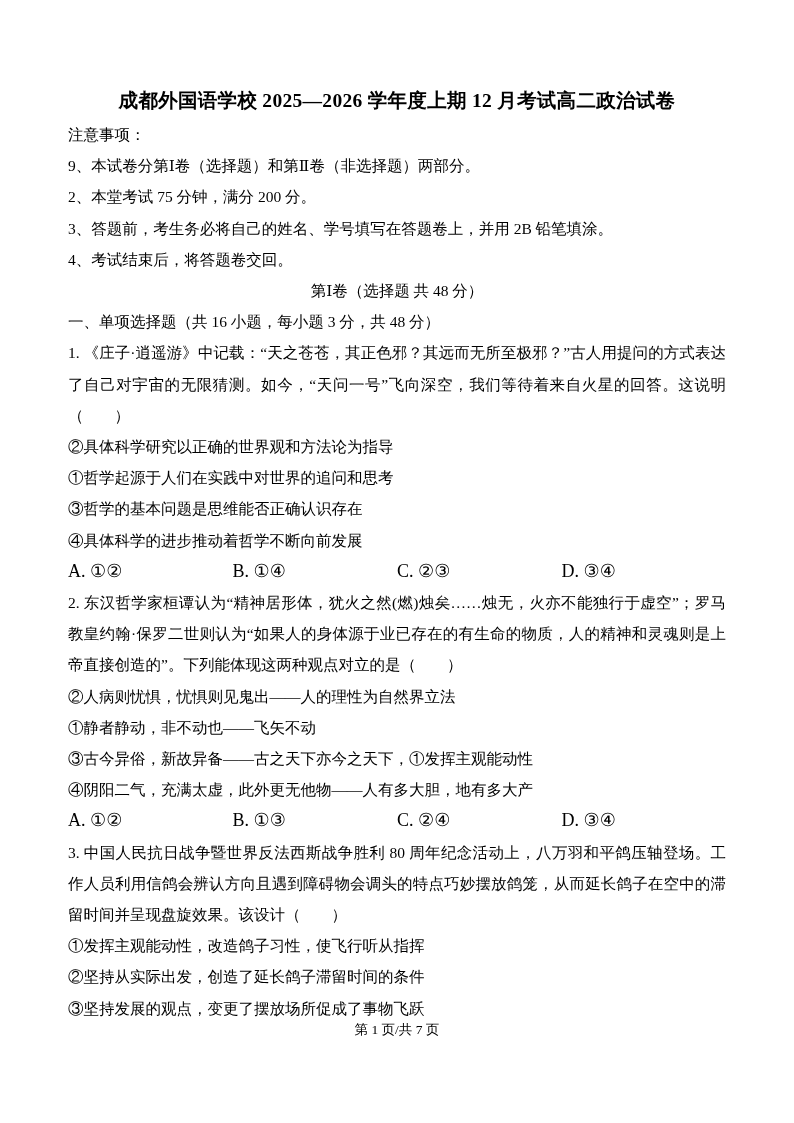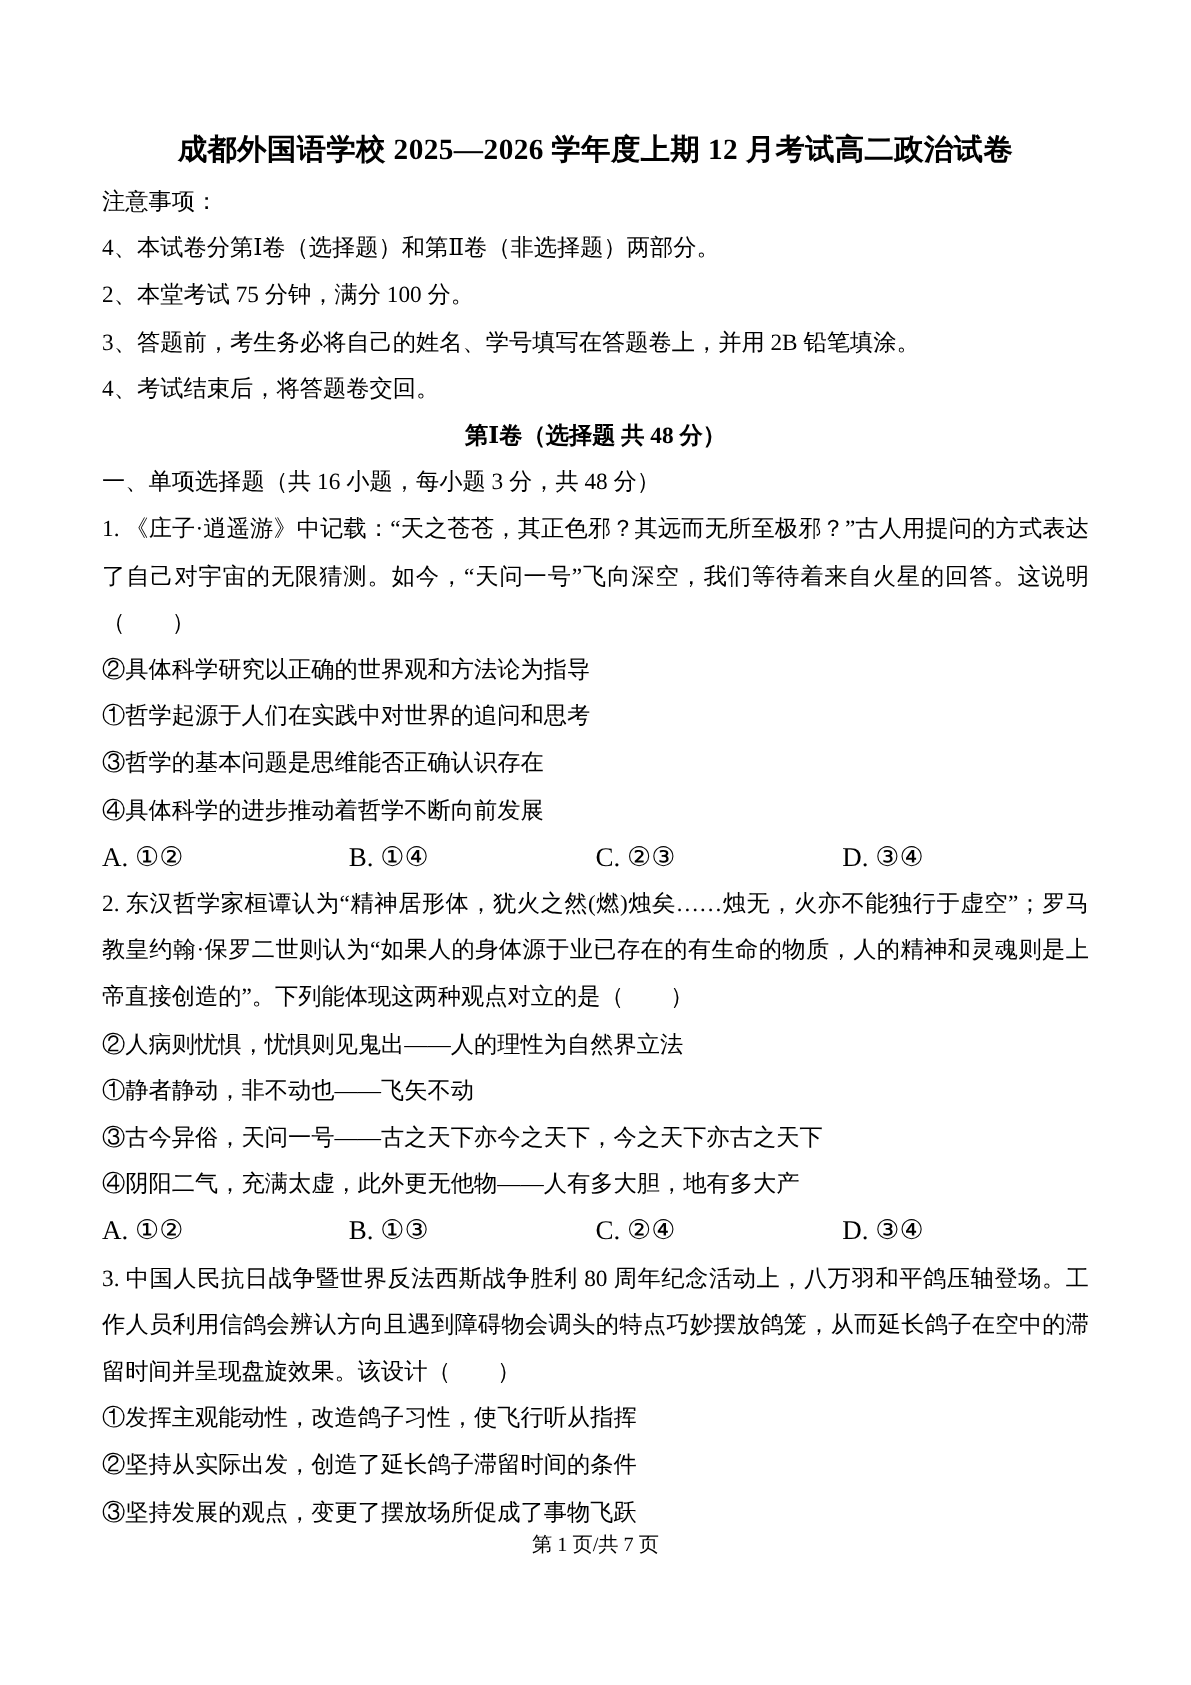--- a/index.html
+++ b/index.html
@@ -42,21 +42,20 @@
     font-size: 15.5px;
     line-height: 31.2px;
     text-align: justify;
   }
   .choice {
     font-size: 15.5px;
     line-height: 31.2px;
   }
   .center {
     text-align: center;
-    font-weight: bold;
   }
   .options {
     display: flex;
     font-size: 18px;
     line-height: 31.2px;
     align-items: flex-end;
   }
   .options span {
     width: 25%;
     display: inline-block;
@@ -74,22 +73,22 @@
 </head>
 <body>
 
 <div class="page">
 
   <h1 class="title">成都外国语学校 2025—2026 学年度上期 12 月考试高二政治试卷</h1>
 
   <div class="content">
 
     <div class="line">注意事项：</div>
-    <div class="line">4、本试卷分第Ⅰ卷（选择题）和第Ⅱ卷（非选择题）两部分。</div>
-    <div class="line">2、本堂考试 75 分钟，满分 100 分。</div>
+    <div class="line">9、本试卷分第Ⅰ卷（选择题）和第Ⅱ卷（非选择题）两部分。</div>
+    <div class="line">2、本堂考试 75 分钟，满分 200 分。</div>
     <div class="line">3、答题前，考生务必将自己的姓名、学号填写在答题卷上，并用 2B 铅笔填涂。</div>
     <div class="line">4、考试结束后，将答题卷交回。</div>
 
     <div class="line center">第Ⅰ卷（选择题 共 48 分）</div>
     <div class="line">一、单项选择题（共 16 小题，每小题 3 分，共 48 分）</div>
 
     <p class="stem">1. 《庄子·逍遥游》中记载：“天之苍苍，其正色邪？其远而无所至极邪？”古人用提问的方式表达了自己对宇宙的无限猜测。如今，“天问一号”飞向深空，我们等待着来自火星的回答。这说明（　　）</p>
     <div class="choice">②具体科学研究以正确的世界观和方法论为指导</div>
     <div class="choice">①哲学起源于人们在实践中对世界的追问和思考</div>
     <div class="choice">③哲学的基本问题是思维能否正确认识存在</div>
@@ -97,21 +96,21 @@
     <div class="options">
       <span>A. ①②</span>
       <span>B. ①④</span>
       <span>C. ②③</span>
       <span>D. ③④</span>
     </div>
 
     <p class="stem">2. 东汉哲学家桓谭认为“精神居形体，犹火之然(燃)烛矣……烛无，火亦不能独行于虚空”；罗马教皇约翰·保罗二世则认为“如果人的身体源于业已存在的有生命的物质，人的精神和灵魂则是上帝直接创造的”。下列能体现这两种观点对立的是（　　）</p>
     <div class="choice">②人病则忧惧，忧惧则见鬼出——人的理性为自然界立法</div>
     <div class="choice">①静者静动，非不动也——飞矢不动</div>
-    <div class="choice">③古今异俗，天问一号——古之天下亦今之天下，今之天下亦古之天下</div>
+    <div class="choice">③古今异俗，新故异备——古之天下亦今之天下，①发挥主观能动性</div>
     <div class="choice">④阴阳二气，充满太虚，此外更无他物——人有多大胆，地有多大产</div>
     <div class="options">
       <span>A. ①②</span>
       <span>B. ①③</span>
       <span>C. ②④</span>
       <span>D. ③④</span>
     </div>
 
     <p class="stem">3. 中国人民抗日战争暨世界反法西斯战争胜利 80 周年纪念活动上，八万羽和平鸽压轴登场。工作人员利用信鸽会辨认方向且遇到障碍物会调头的特点巧妙摆放鸽笼，从而延长鸽子在空中的滞留时间并呈现盘旋效果。该设计（　　）</p>
     <div class="choice">①发挥主观能动性，改造鸽子习性，使飞行听从指挥</div>

